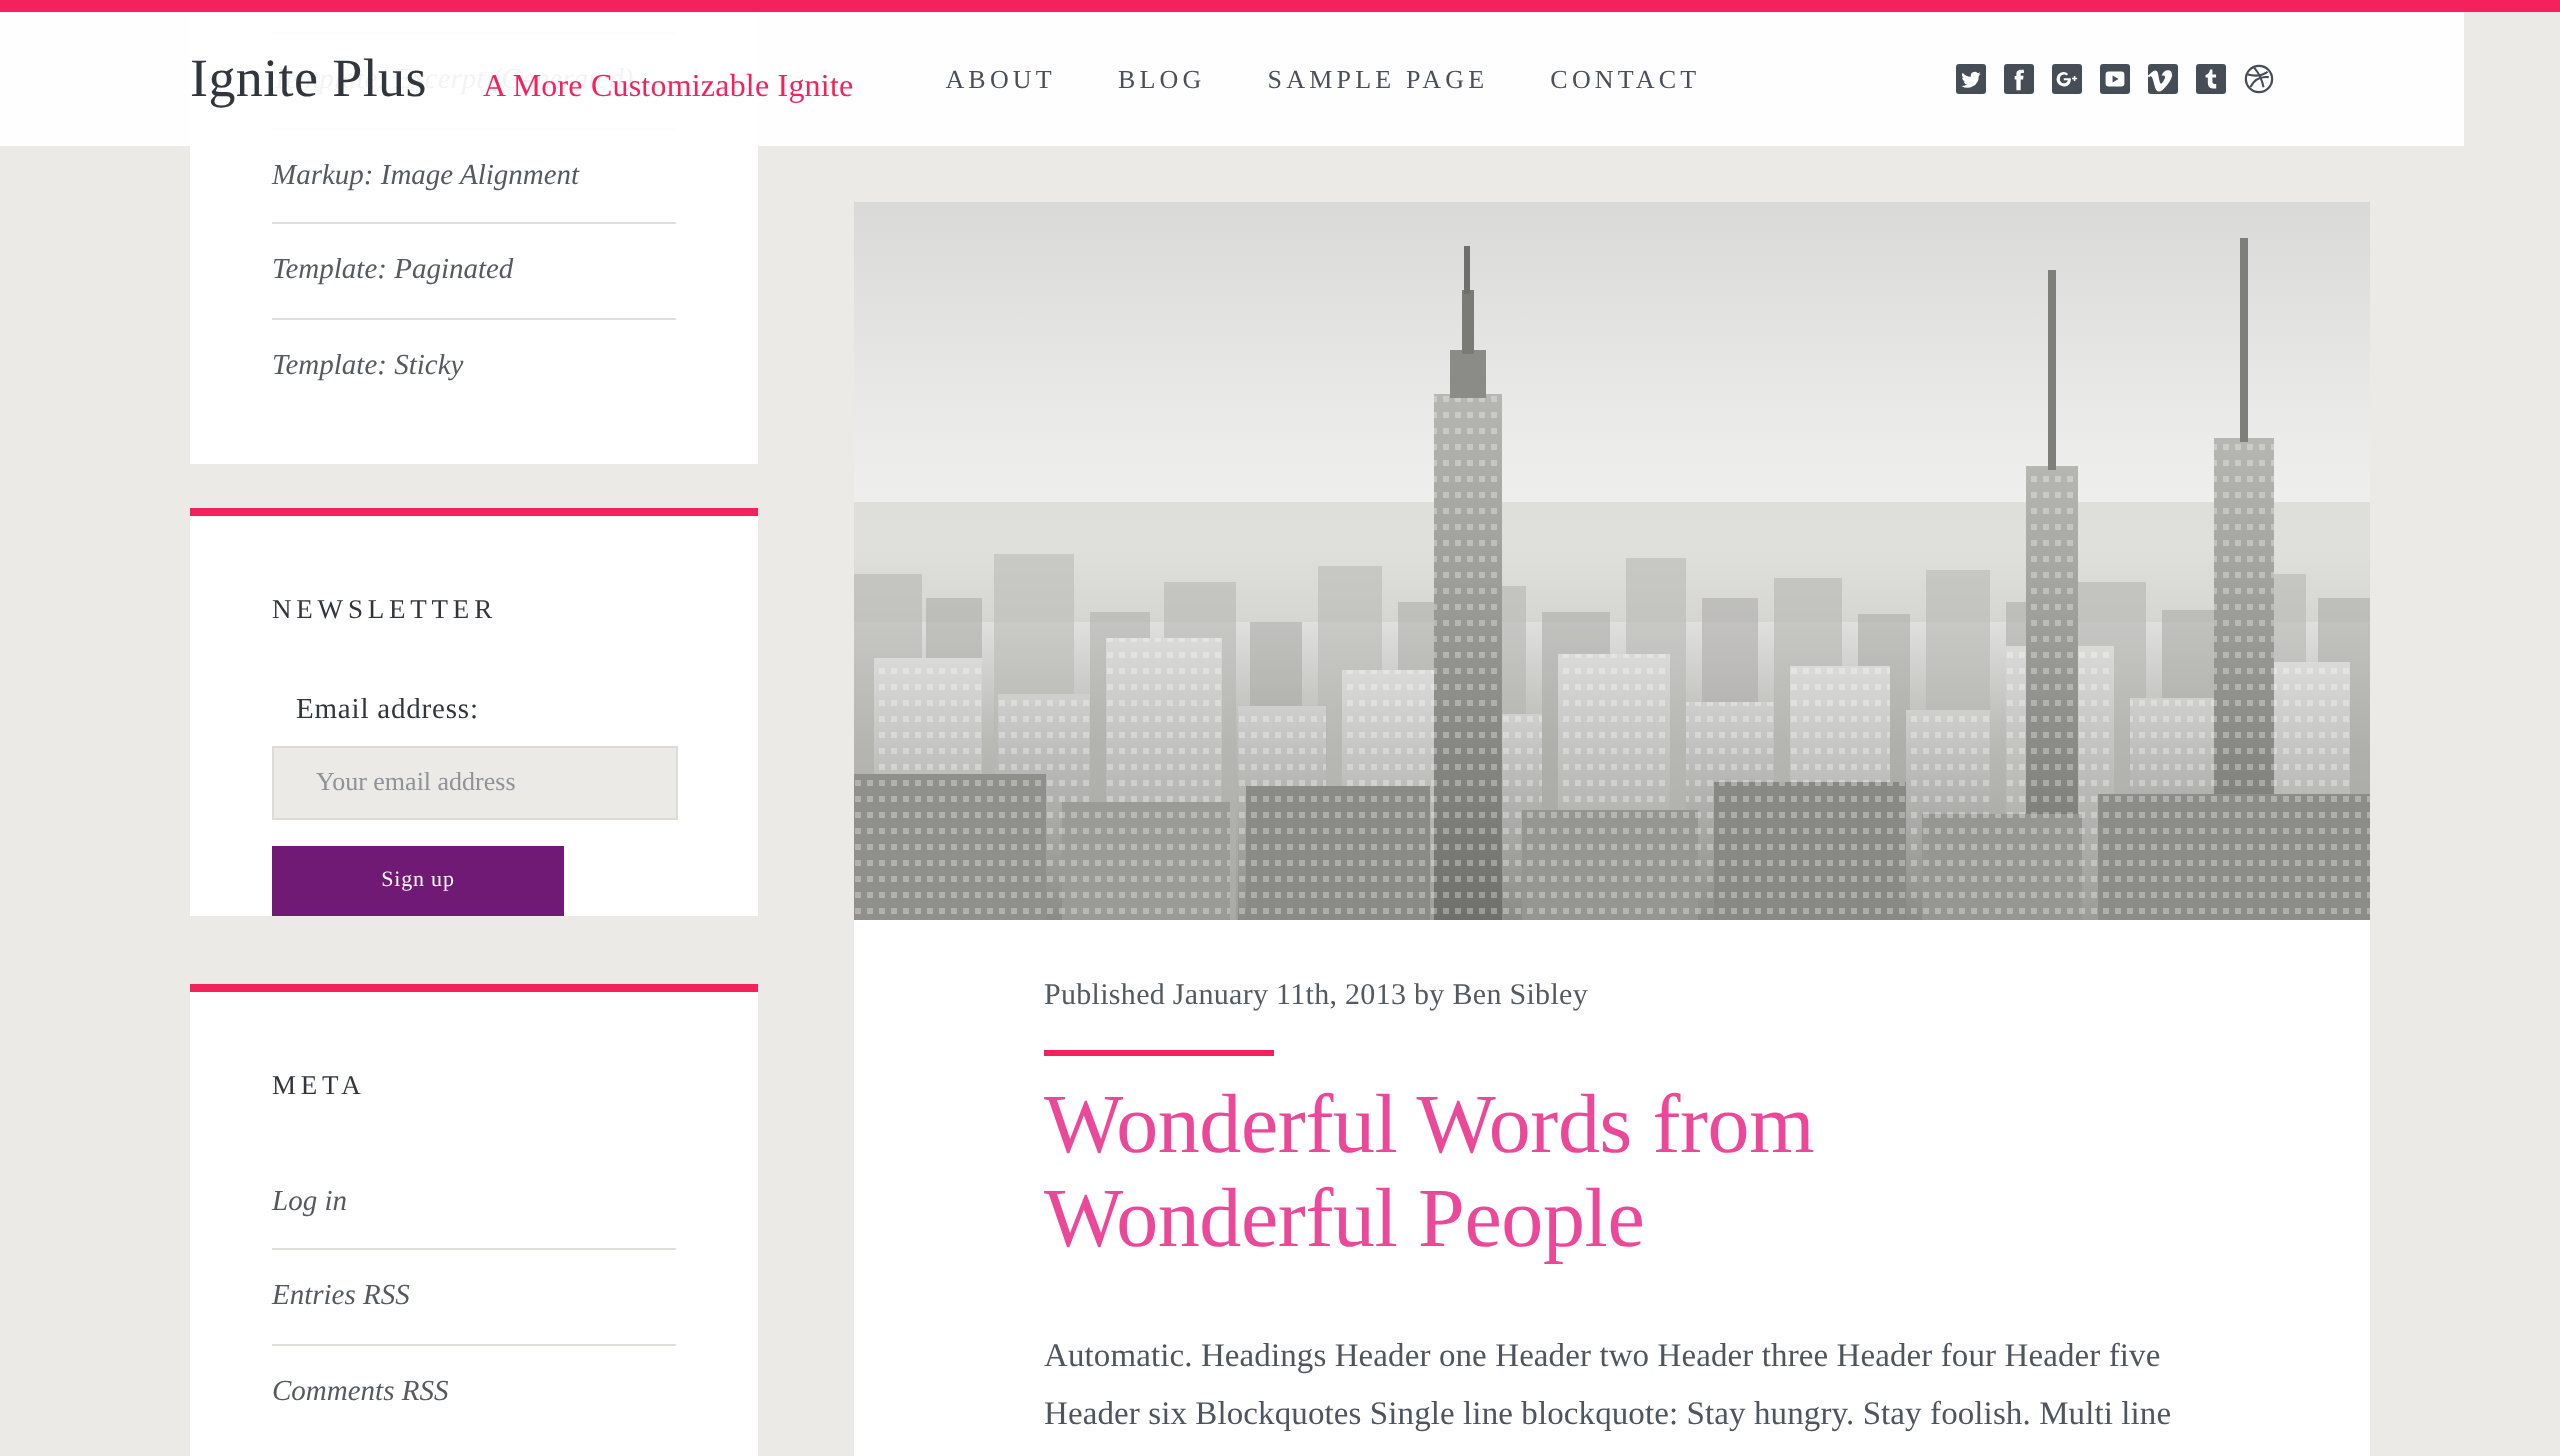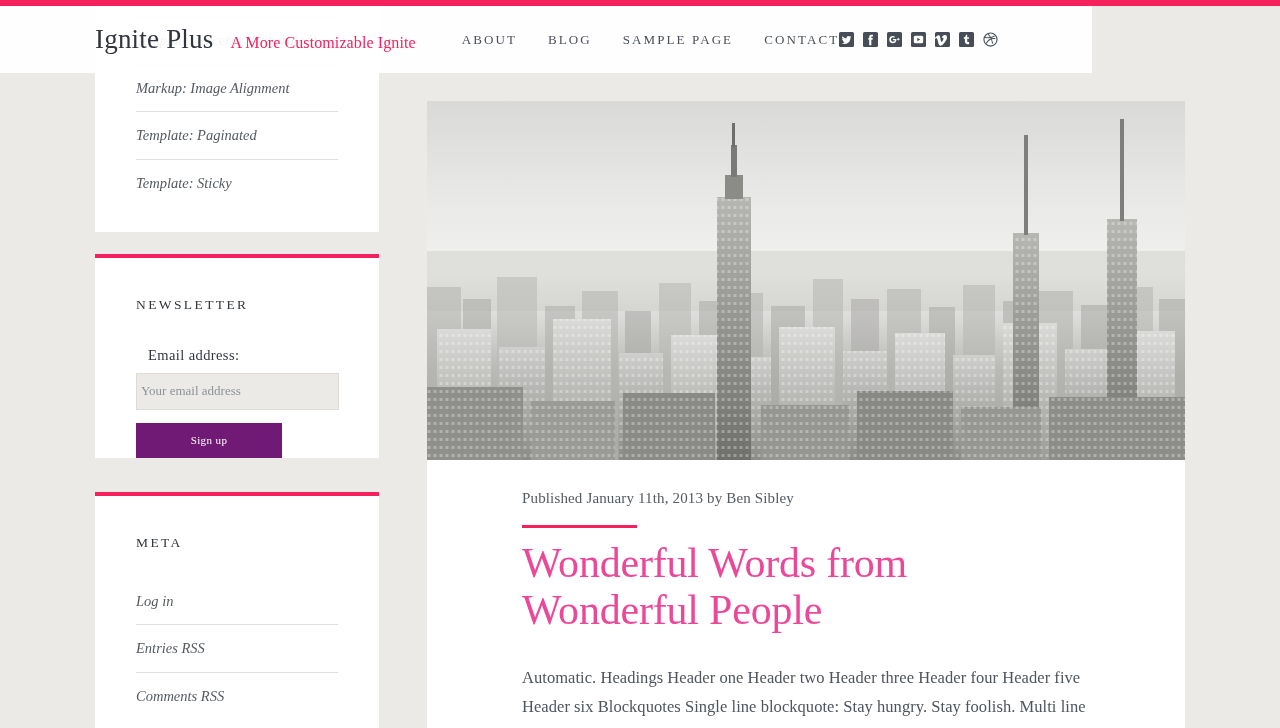--- a/index.html
+++ b/index.html
@@ -31,21 +31,21 @@
     width: 1280px;
     height: 6px;
     background: #f4215c;
     z-index: 60;
   }
 
   
   #site-header {
     position: fixed;
     top: 6px; left: 0;
-    width: 1092px;
+    width: 1232px;
     height: 67px;
     background: rgba(255,255,255,0.93);
     z-index: 50;
     display: flex;
     align-items: center;
     padding: 0 95px 0 95px;
   }
 
   .brand-wrap {
     display: flex;
@@ -55,21 +55,21 @@
   .site-title {
     font-size: 27px;
     font-weight: normal;
     color: #31363d;
     letter-spacing: 0.2px;
     line-height: 1;
   }
   .site-tagline {
     font-size: 16px;
     color: #f4215c;
-    margin-left: 17px;
+    margin-left: 28px;
     line-height: 1;
     letter-spacing: 0.1px;
   }
 
   
   #main-nav {
     display: flex;
     align-items: center;
     margin-left: 46px;
     gap: 31px;
@@ -152,21 +152,21 @@
     margin: 34px 0 9px 12px;
   }
   .news-input {
     width: 203px;
     height: 37px;
     background: #eceae6;
     border: 1px solid #dedbd6;
     font-family: "Liberation Serif", serif;
     font-size: 13px;
     color: #8e9299;
-    padding: 0 4px;
+    padding: 0 21px;
     outline: none;
     display: block;
   }
   .news-input::placeholder { color: #8e9299; }
   .news-button {
     margin: 13px 0 34px 0;
     width: 146px;
     height: 35px;
     background: #701a75;
     border: none;

